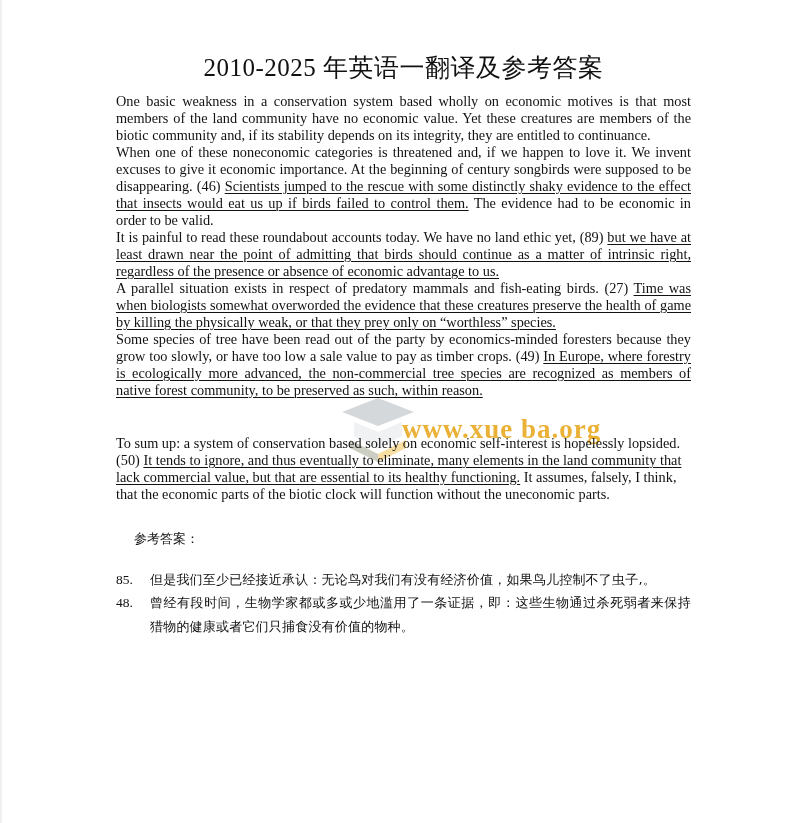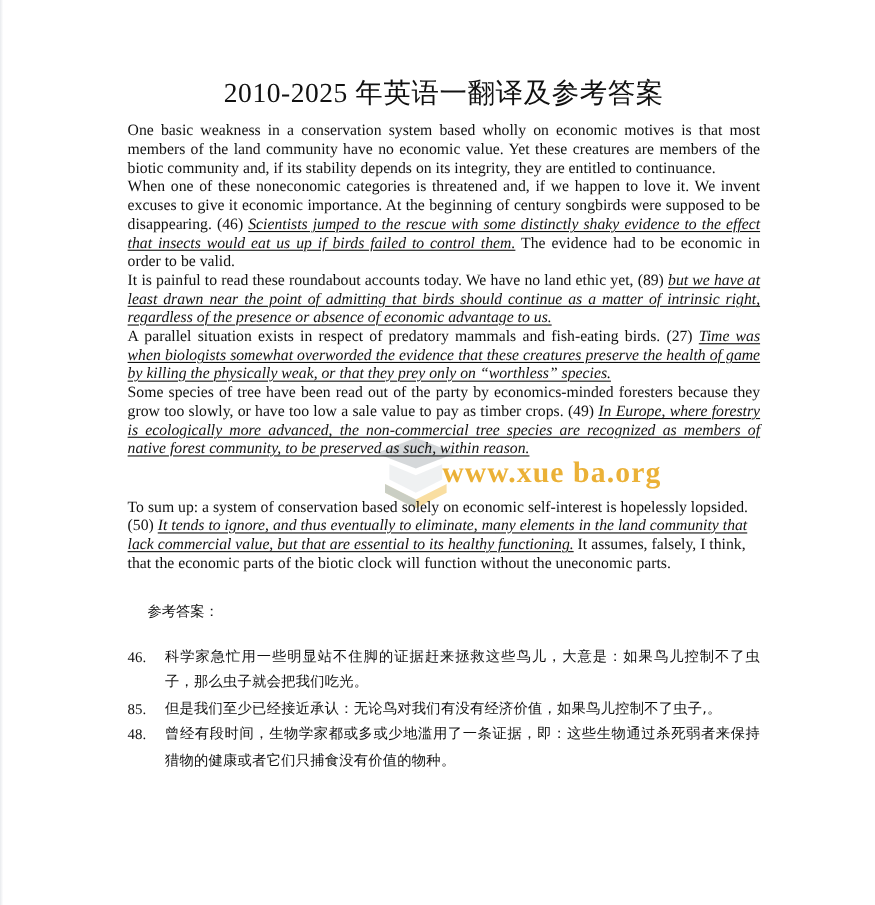--- a/index.html
+++ b/index.html
@@ -62,21 +62,21 @@
     font-size: 27px;
     letter-spacing: 1px;
     color: #e8a415;
     opacity: 0.85;
     white-space: nowrap;
   }
 
   
   .doc-title {
     margin: 0;
-    padding-top: 72px;
+    padding-top: 54px;
     text-align: center;
     font-size: 25px;
     font-weight: normal;
     letter-spacing: 0.5px;
     line-height: 1.15;
     position: relative;
     z-index: 2;
   }
   .doc-subtitle {
     margin: 0;
@@ -104,21 +104,20 @@
     hyphens: none;
   }
   .para.last-left {
     text-align: left;
     margin-top: 36px;
   }
   u.ul, .ul {
     text-decoration: underline;
     text-decoration-thickness: 1px;
     text-underline-offset: 2px;
-    font-style: italic;
   }
 
   
   .answers {
     position: relative;
     z-index: 2;
     padding-top: 6px;
     font-family: "DejaVu Sans", "Liberation Sans", sans-serif;
   }
   .answers-heading {
@@ -170,24 +169,20 @@
       <div class="para"><span>It is painful to read these roundabout accounts today. We have no land ethic yet, (89) </span><span class="ul">but we have at least drawn near the point of admitting that birds should continue as a matter of intrinsic right, regardless of the presence or absence of economic advantage to us.</span></div>
       <div class="para"><span>A parallel situation exists in respect of predatory mammals and fish-eating birds. (27) </span><span class="ul">Time was when biologists somewhat overworded the evidence that these creatures preserve the health of game by killing the physically weak, or that they prey only on “worthless” species.</span></div>
       <div class="para"><span>Some species of tree have been read out of the party by economics-minded foresters because they grow too slowly, or have too low a sale value to pay as timber crops. (49) </span><span class="ul">In Europe, where forestry is ecologically more advanced, the non-commercial tree species are recognized as members of native forest community, to be preserved as such, within reason.</span></div>
       <div class="para last-left"><span>To sum up: a system of conservation based solely on economic self-interest is hopelessly lopsided. (50) </span><span class="ul">It tends to ignore, and thus eventually to eliminate, many elements in the land community that lack commercial value, but that are essential to its healthy functioning.</span><span> It assumes, falsely, I think, that the economic parts of the biotic clock will function without the uneconomic parts.</span></div>
     </div>
 
   <div class="answers">
     <div class="answers-heading">参考答案：</div>
     <div id="answers-root">
         <div class="answer-row">
-          <div class="answer-num">46.</div>
-          <div class="answer-text">科学家急忙用一些明显站不住脚的证据赶来拯救这些鸟儿，大意是：如果鸟儿控制不了虫子，那么虫子就会把我们吃光。</div>
-        </div>
-        <div class="answer-row">
           <div class="answer-num">85.</div>
           <div class="answer-text">但是我们至少已经接近承认：无论鸟对我们有没有经济价值，如果鸟儿控制不了虫子,。</div>
         </div>
         <div class="answer-row">
           <div class="answer-num">48.</div>
           <div class="answer-text">曾经有段时间，生物学家都或多或少地滥用了一条证据，即：这些生物通过杀死弱者来保持猎物的健康或者它们只捕食没有价值的物种。</div>
         </div>
       </div>
   </div>
 

